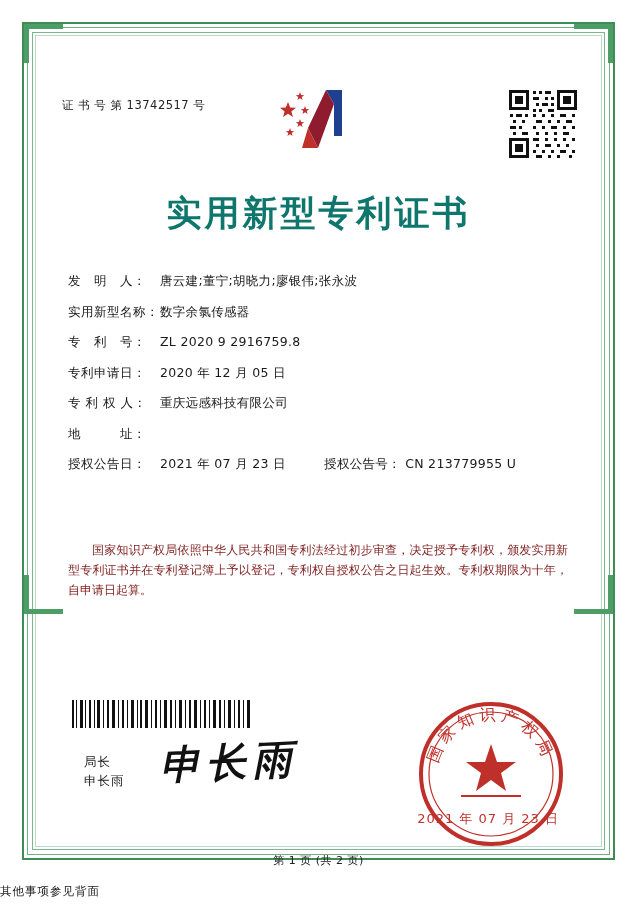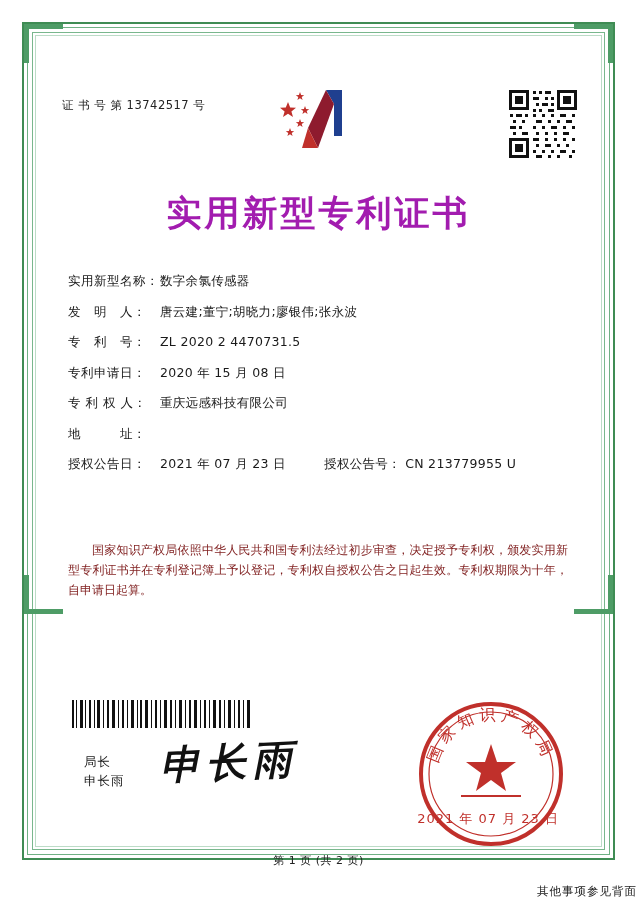--- a/index.html
+++ b/index.html
@@ -82,21 +82,21 @@
   
   .doc-title {
     position: absolute;
     left: 0; top: 190px;
     width: 637px;
     text-align: center;
     font-family: "DejaVu Serif", "Liberation Serif", serif;
     font-weight: bold;
     font-size: 35px;
     letter-spacing: 3px;
-    color: #a21caf;
+    color: #0f766e;
   }
 
   
   .fields {
     position: absolute;
     left: 68px; top: 272px;
     width: 500px;
   }
   .field-row {
     display: flex;
@@ -191,21 +191,21 @@
     width: 637px;
     text-align: center;
     font-size: 11px;
     color: #222;
     letter-spacing: 0.5px;
   }
   .back-note {
     position: absolute;
     left: 0; top: 884px;
     width: 637px;
-    text-align: right;
+    text-align: left;
     font-size: 11.5px;
     color: #222;
     letter-spacing: 1px;
   }
 </style>
 </head>
 <body>
 
 <div class="page">
 
@@ -305,37 +305,37 @@
         <rect x="62" y="67" width="3" height="3"></rect>
       </g>
     </svg>
   </div>
 
   <div class="doc-title">实用新型专利证书</div>
 
   <div class="fields">
 
     <div class="field-row">
+      <div class="field-label">发　明　人：</div>
+      <div class="field-value">唐云建;董宁;胡晓力;廖银伟;张永波</div>
+    </div>
+
+    <div class="field-row">
       <div class="field-label">实用新型名称：</div>
       <div class="field-value">数字余氯传感器</div>
     </div>
 
     <div class="field-row">
-      <div class="field-label">发　明　人：</div>
-      <div class="field-value">唐云建;董宁;胡晓力;廖银伟;张永波</div>
-    </div>
-
-    <div class="field-row">
       <div class="field-label">专　利　号：</div>
-      <div class="field-value">ZL 2020 2 4470731.5</div>
+      <div class="field-value">ZL 2020 9 2916759.8</div>
     </div>
 
     <div class="field-row">
       <div class="field-label">专利申请日：</div>
-      <div class="field-value">2020 年 15 月 08 日</div>
+      <div class="field-value">2020 年 12 月 05 日</div>
     </div>
 
     <div class="field-row">
       <div class="field-label">专 利 权 人：</div>
       <div class="field-value">重庆远感科技有限公司</div>
     </div>
 
     <div class="field-row">
       <div class="field-label">地　　　址：</div>
     </div>

